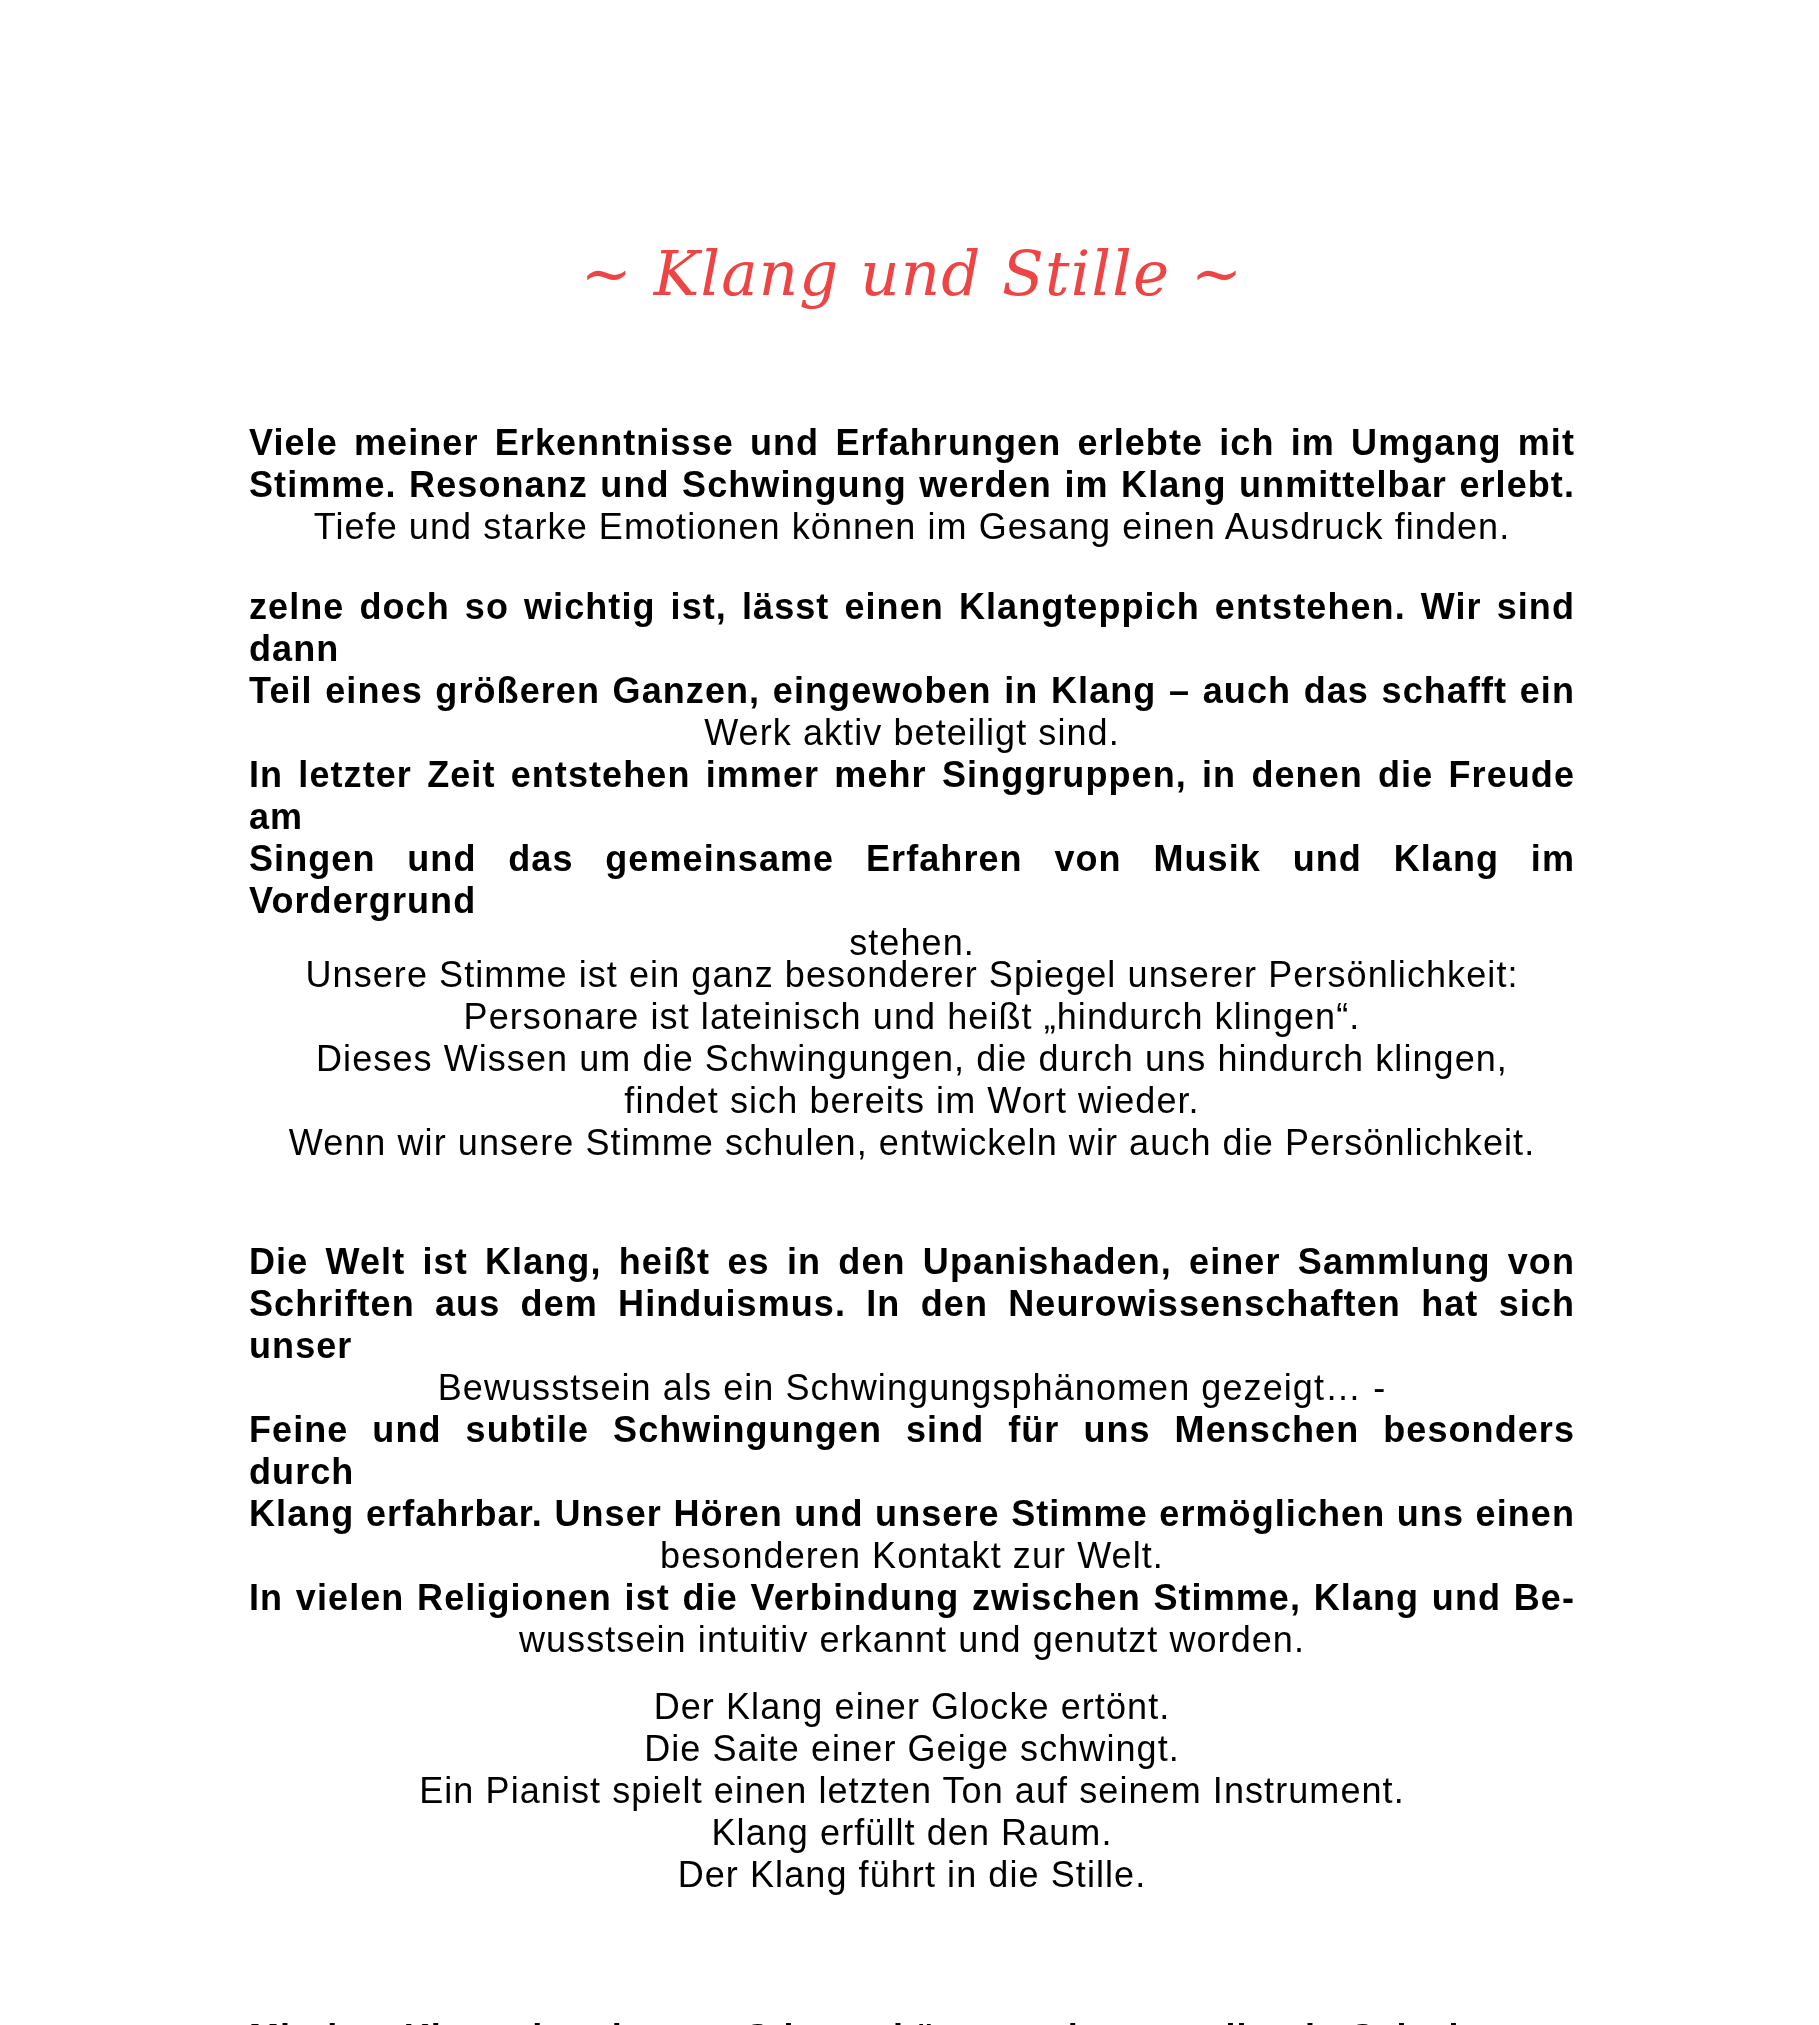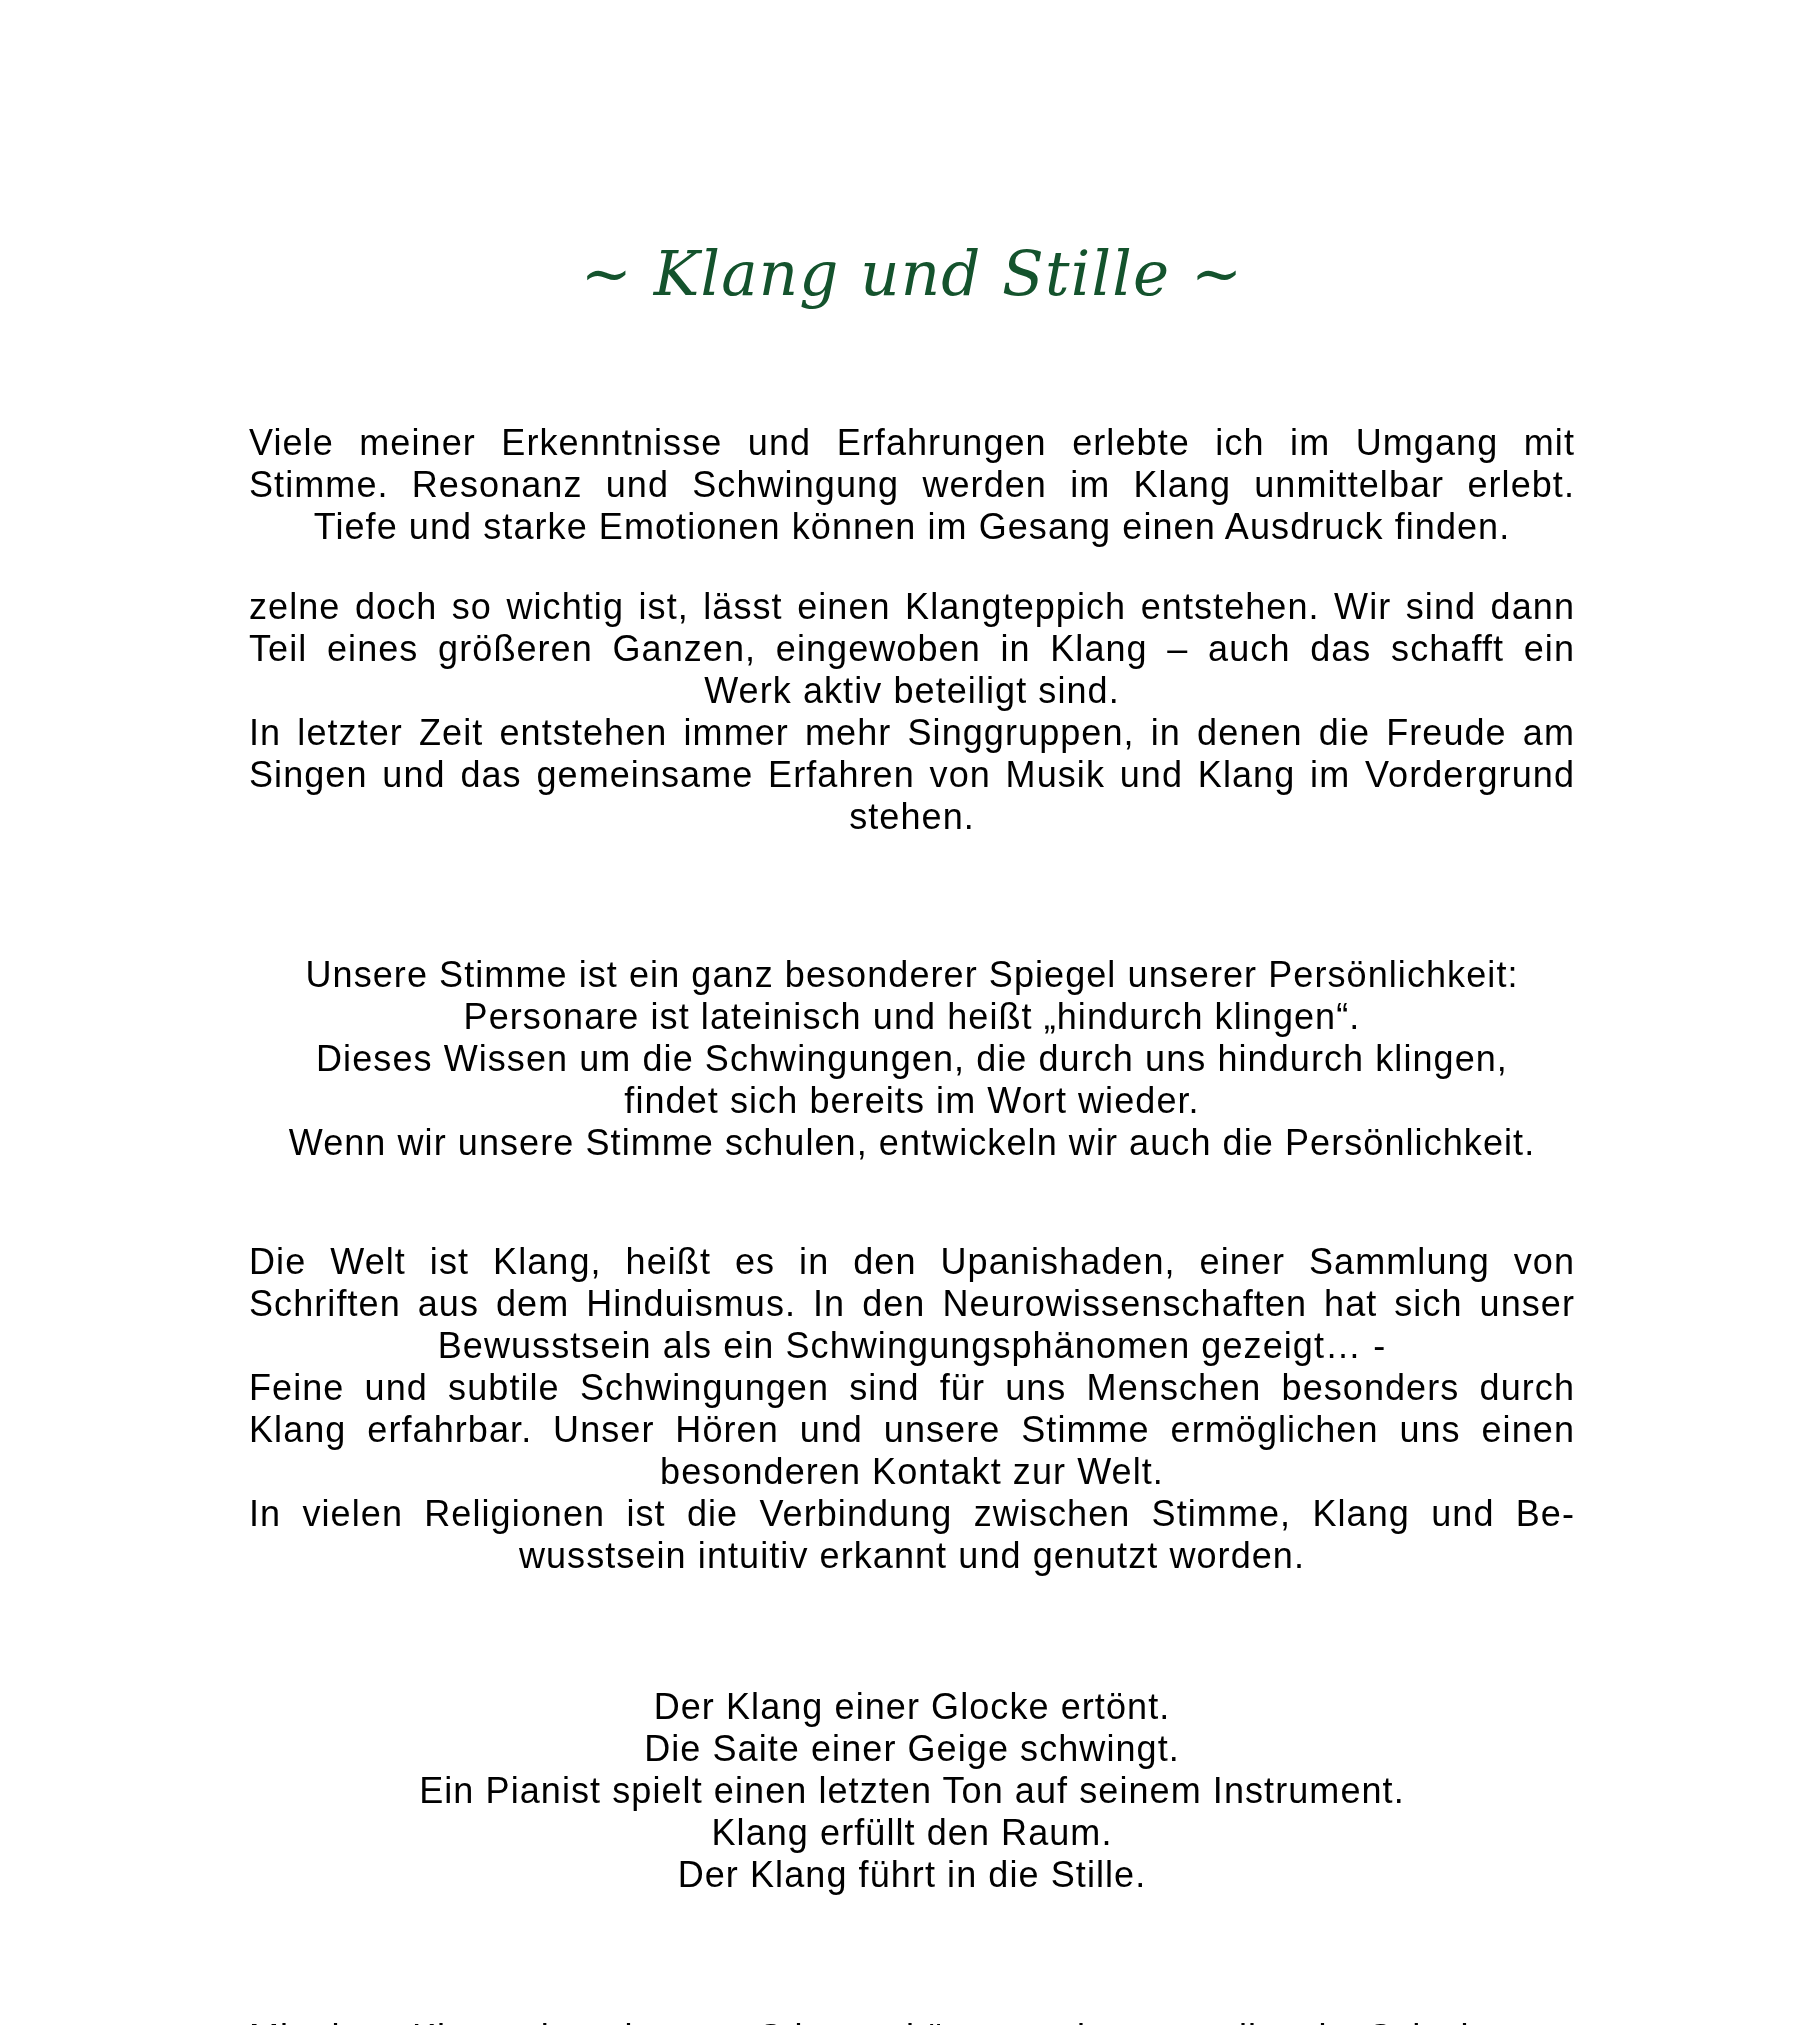--- a/index.html
+++ b/index.html
@@ -19,35 +19,36 @@
   .title {
     position: absolute;
     left: 249px;
     width: 1326px;
     top: 227px;
     text-align: center;
     font-family: "DejaVu Serif", serif;
     font-style: italic;
     font-size: 61px;
     line-height: 93px;
-    color: #14532d;
+    color: #ef4444;
     letter-spacing: 0.02em;
   }
   .block {
     position: absolute;
     left: 249px;
     width: 1326px;
     font-size: 36px;
     line-height: 42px;
     letter-spacing: 0.03em;
   }
   .line { text-align: center; }
   .line.j {
     text-align: justify;
     text-align-last: justify;
+    font-weight: bold;
   }
   .block.center .line { text-align: center; }
 </style>
 </head>
 <body>
 
 <div class="page">
 
   <div class="title">~ Klang und Stille ~</div>
 

